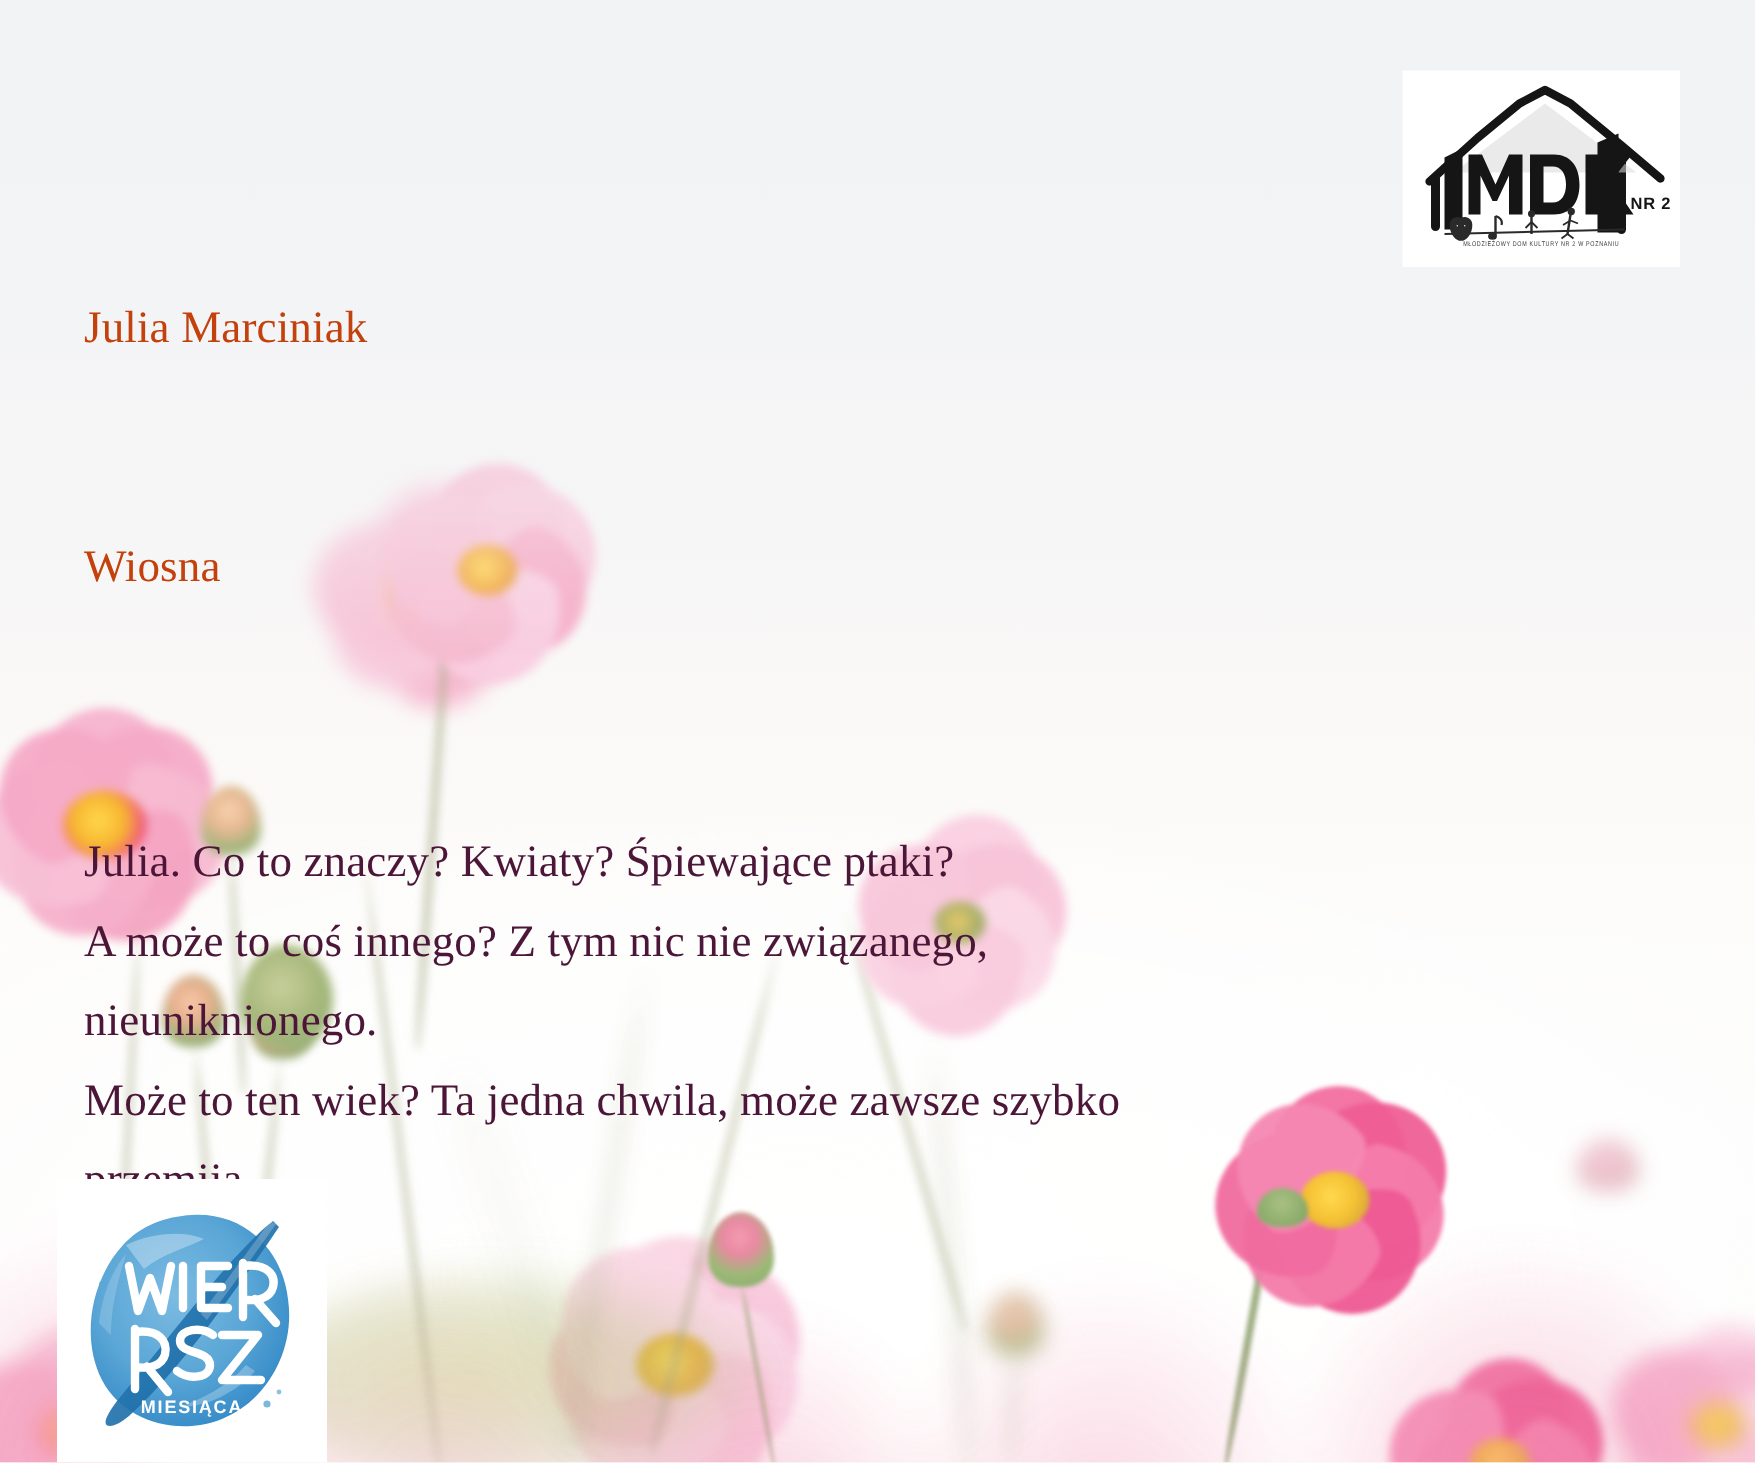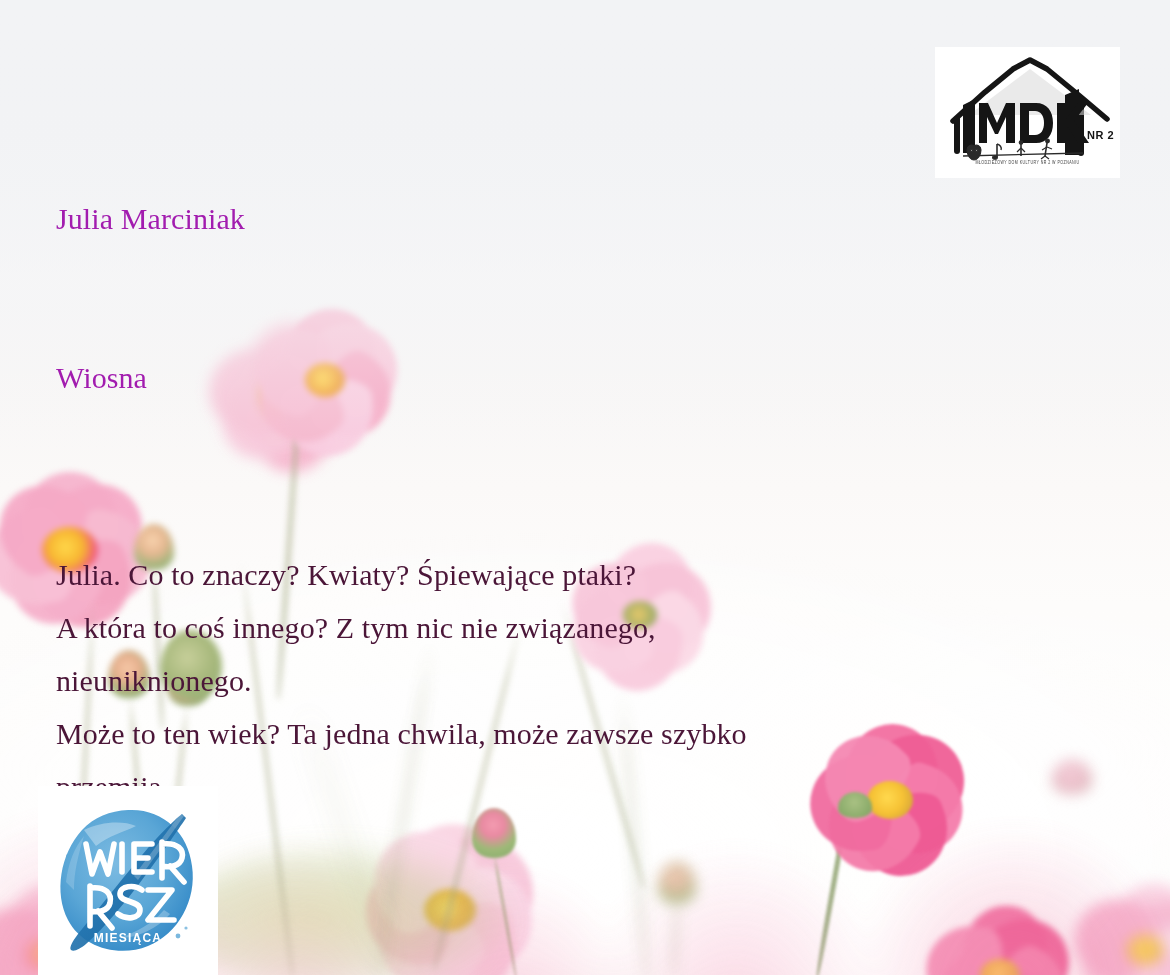--- a/index.html
+++ b/index.html
@@ -114,21 +114,21 @@
   }
 
   
   .text-block {
     position: absolute;
     left: 56px;
     top: 86px;
     width: 880px;
   }
   .byline {
-    color: #a21caf;
+    color: #c2410c;
     font-size: 30px;
     line-height: 53px;
     letter-spacing: .1px;
     white-space: pre;
   }
   .poem {
     margin-top: 38px;
     color: #4b1638;
     font-size: 30px;
     line-height: 53px;
@@ -329,21 +329,21 @@
   </div>
 
   <div class="text-block">
     <div class="byline">
       <div>Julia Marciniak</div>
       <div>Wiosna</div>
     </div>
 
     <div class="poem">
       <div class="line">Julia. Co to znaczy? Kwiaty? Śpiewające ptaki?</div>
-      <div class="line">A która to coś innego? Z tym nic nie związanego,</div>
+      <div class="line">A może to coś innego? Z tym nic nie związanego,</div>
       <div class="line">nieuniknionego.</div>
       <div class="line">Może to ten wiek? Ta jedna chwila, może zawsze szybko</div>
       <div class="line">przemija.</div>
     </div>
   </div>
 
   <div class="mdk-card">
     <svg class="mdk-art" viewBox="0 0 185 131" aria-hidden="true">
 
       <path d="M18 74 L50 45 L78 22 L95 13 L112 22 L146 50 L172 72" fill="none" stroke="#151515" stroke-width="5.5" stroke-linecap="round" stroke-linejoin="round"></path>

